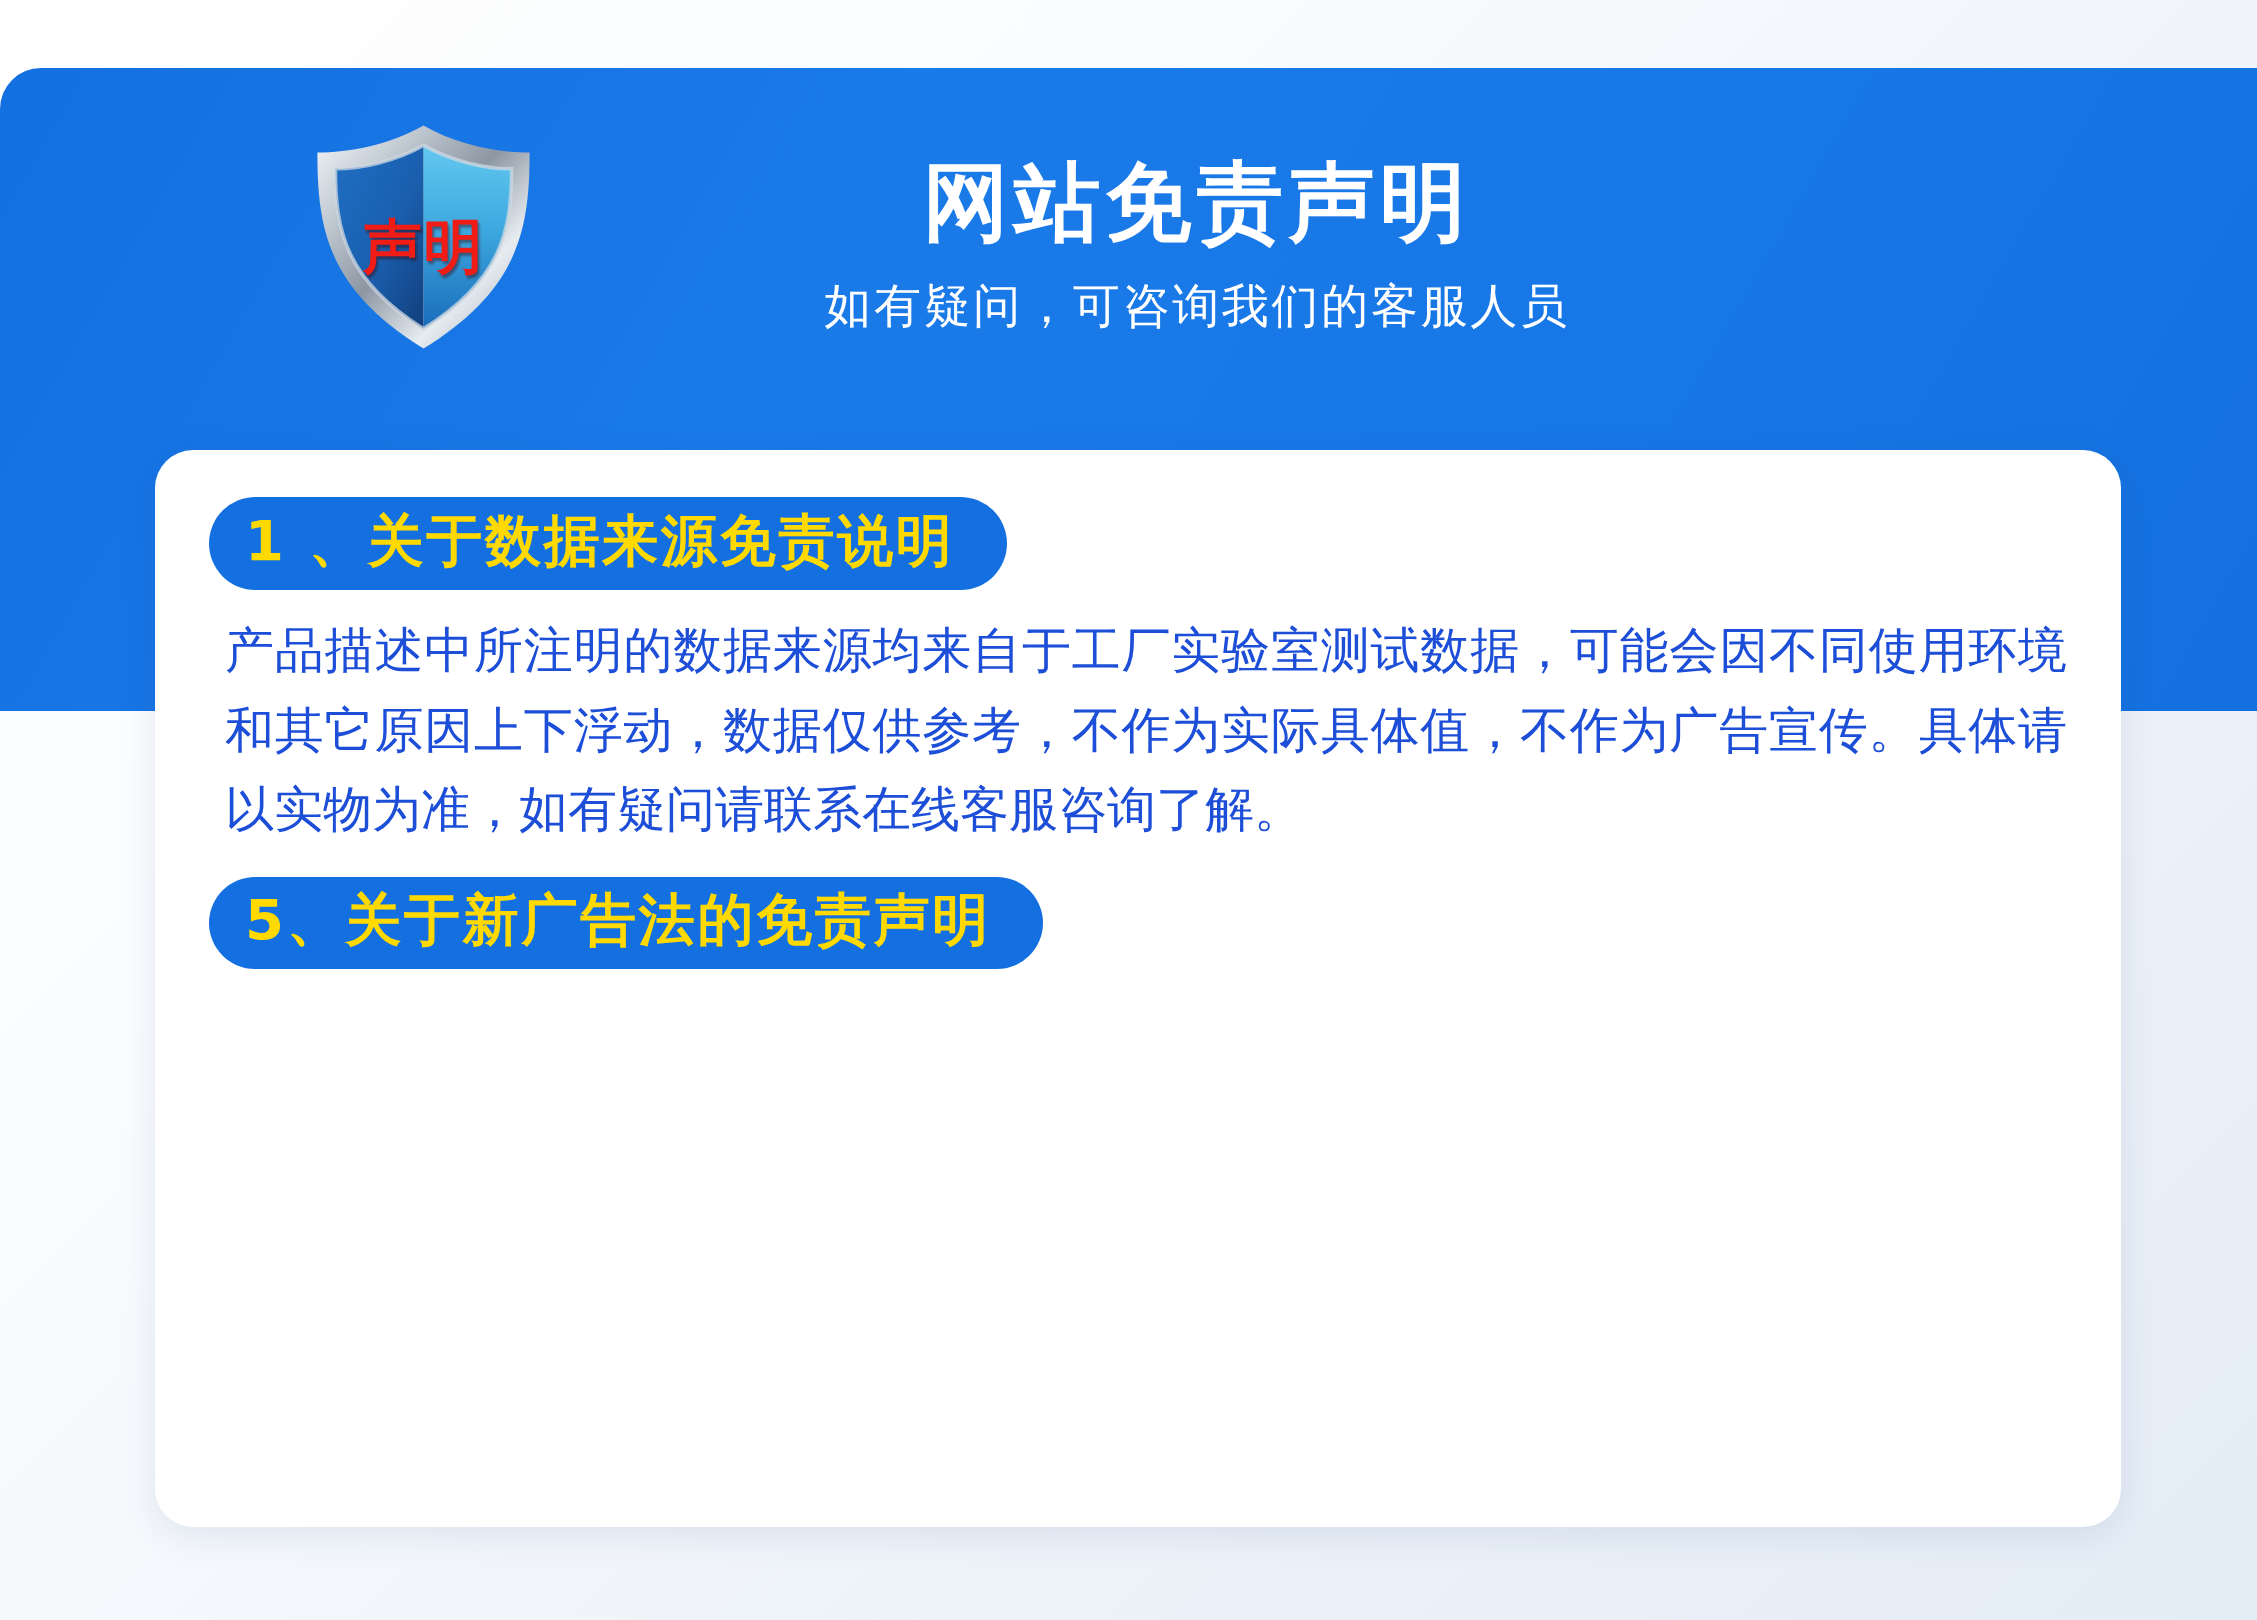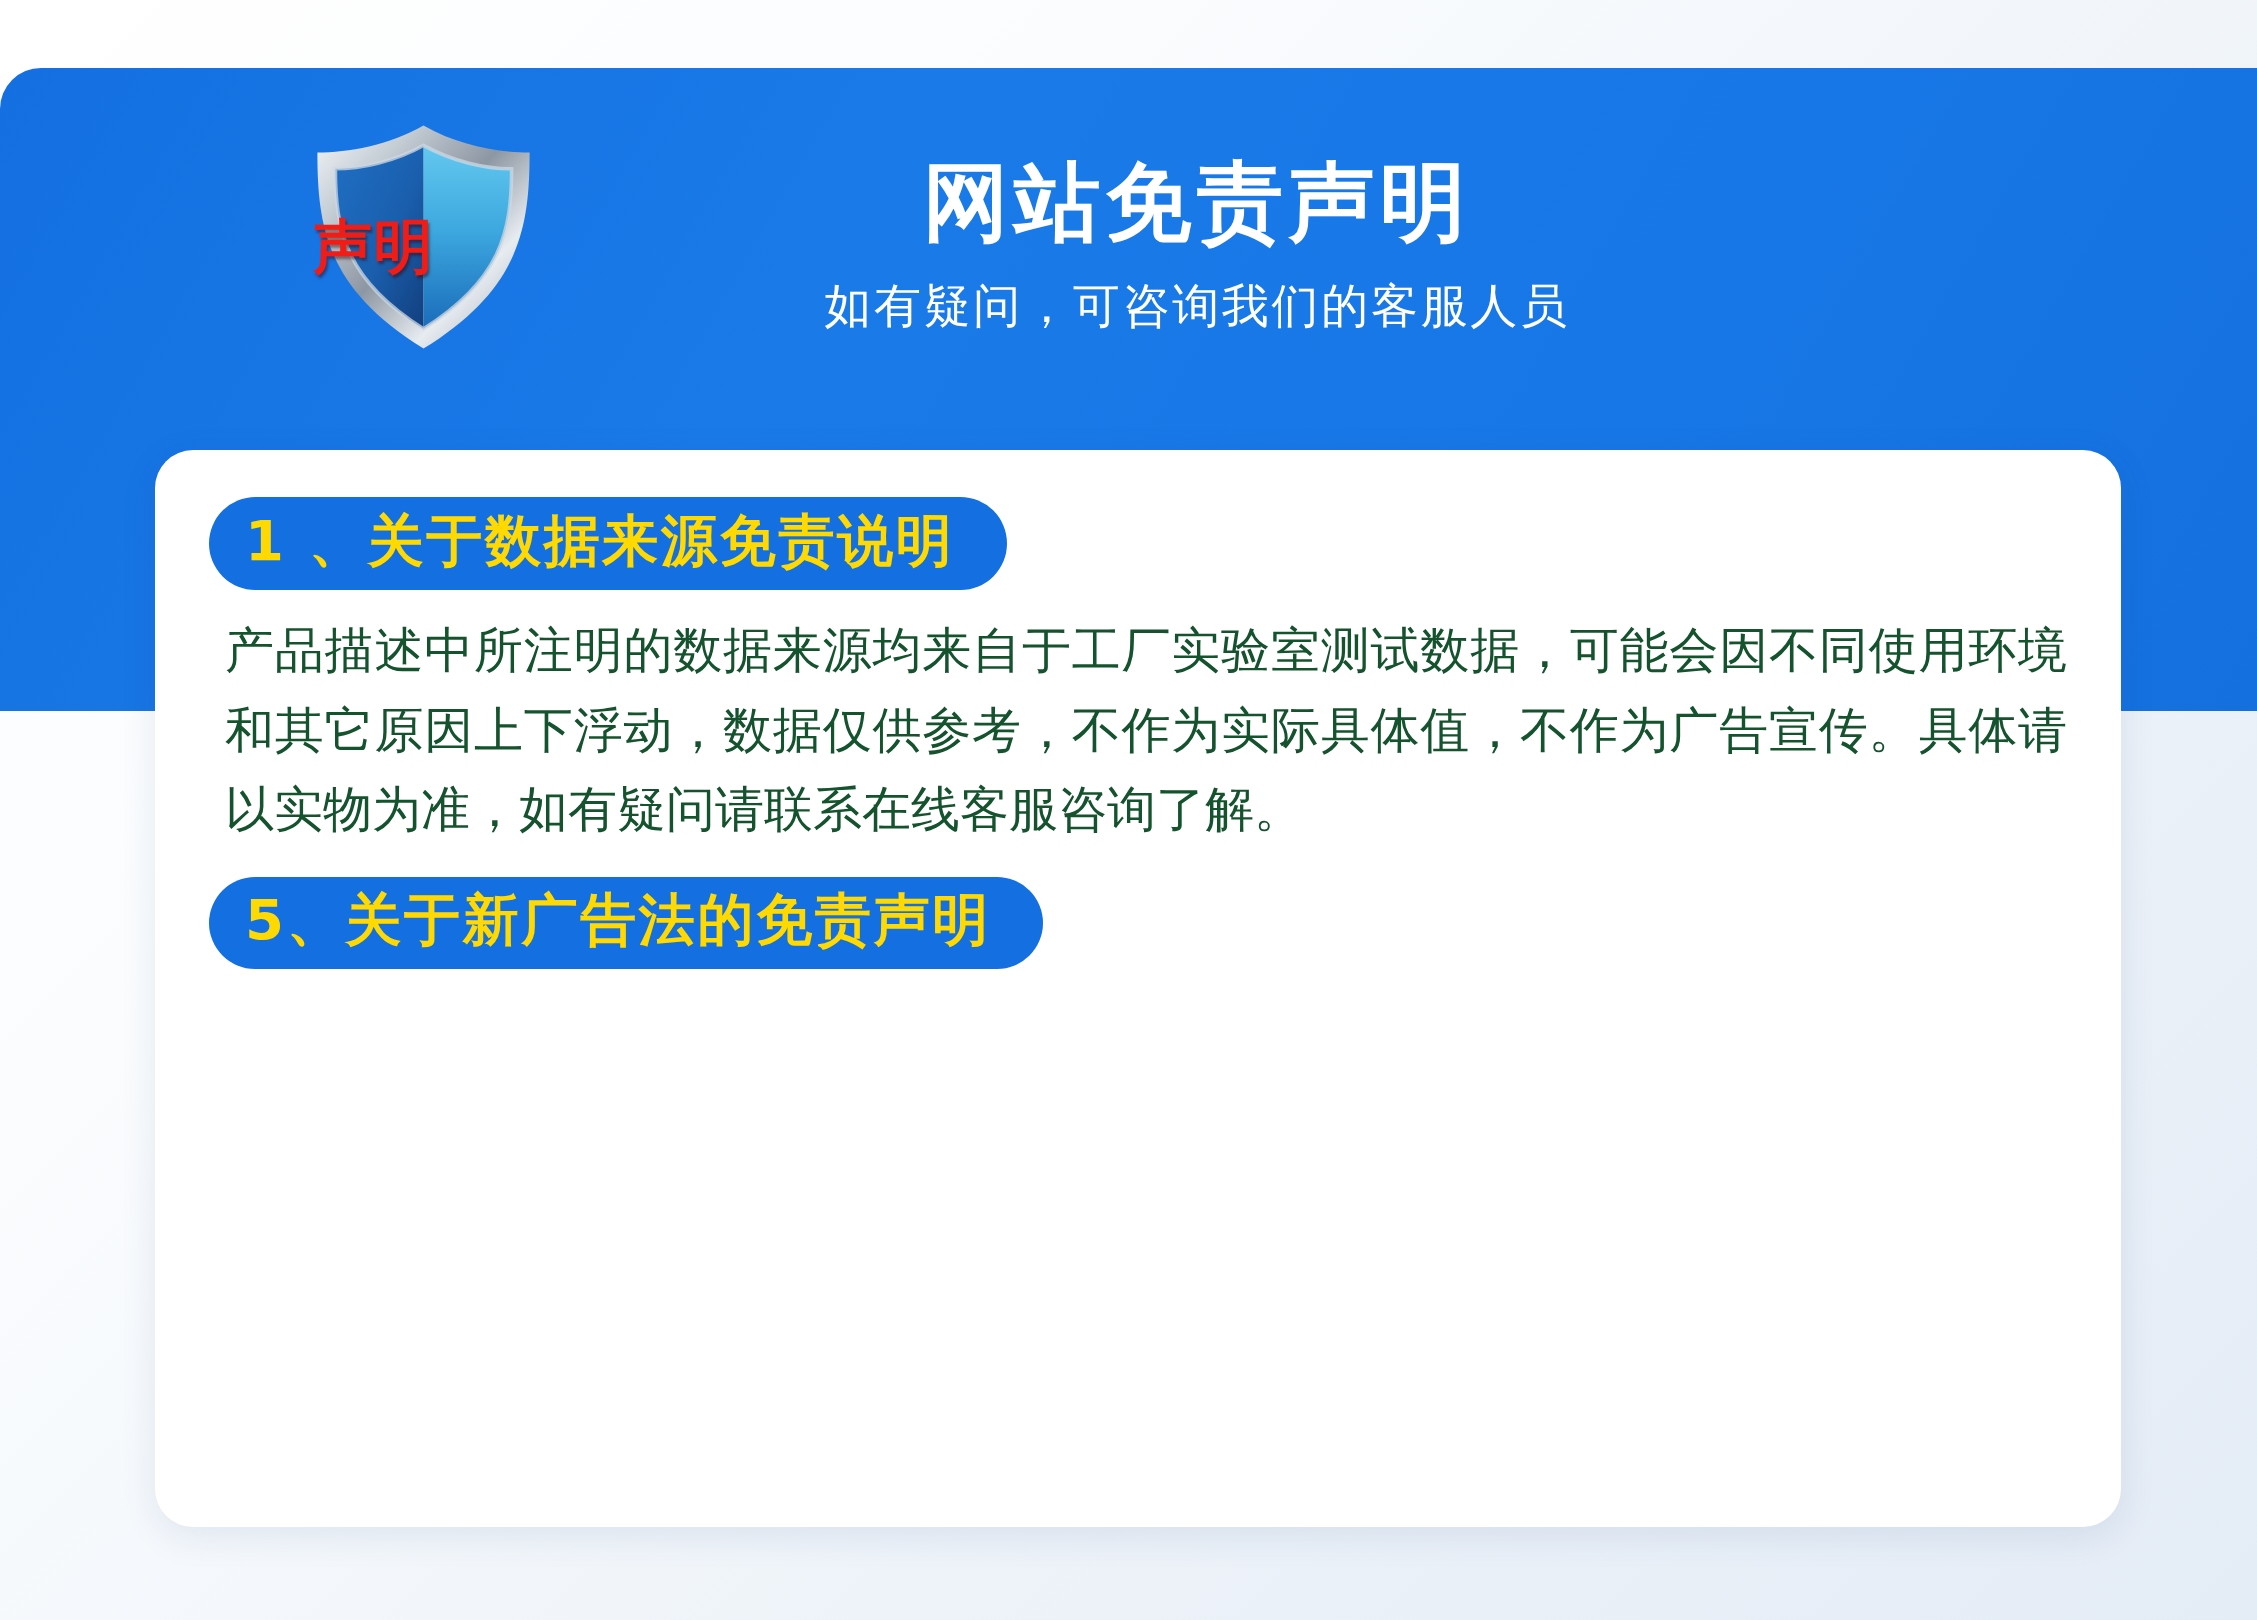--- a/index.html
+++ b/index.html
@@ -31,23 +31,23 @@
   .shield-wrap {
     position: absolute;
     left: 301px;
     top: 54px;
     width: 245px;
     height: 232px;
   }
   .shield-svg { display: block; width: 245px; height: 232px; }
   .shield-label {
     position: absolute;
-    left: 12px; top: 86px;
+    left: 0; top: 86px;
     width: 245px;
-    text-align: left;
+    text-align: center;
     font-size: 59px;
     font-weight: 700;
     color: #f21c16;
     letter-spacing: 1.8px;
     text-shadow: 1.8px 2.7px 2.7px rgba(60,0,0,.45);
     font-family: Liberation Sans, sans-serif;
   }
 
   
   .title-block {
@@ -102,21 +102,21 @@
     font-family: "DejaVu Sans", "Liberation Sans", sans-serif;
   }
   .badge-row { display: block; }
 
   
   .body-text {
     margin-top: 21.6px;
     padding-left: 16px;
     font-size: 49px;
     line-height: 1.62;
-    color: #14532d;
+    color: #1d4ed8;
     letter-spacing: 0px;
     font-family: "DejaVu Sans", "Liberation Sans", sans-serif;
     text-align: justify;
   }
 
   .gap-2 { height: 27px; }
 </style>
 </head>
 <body>
 

